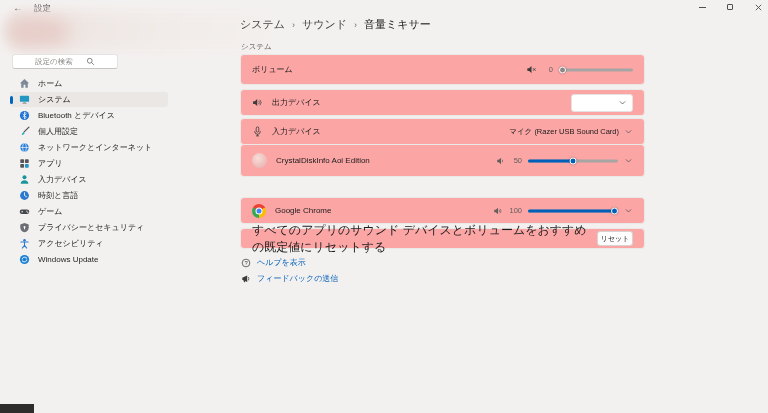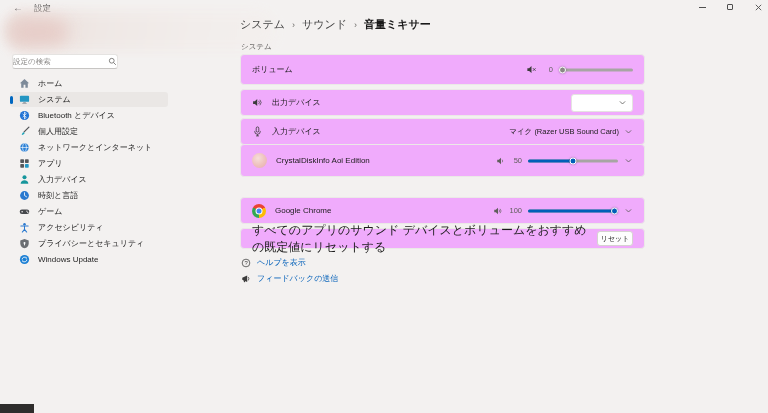--- a/index.html
+++ b/index.html
@@ -22,44 +22,44 @@
 
   
   .user-blob { position:absolute; left:4px; top:11px; width:272px; height:40px;
     border-radius:22px; filter:blur(6px); opacity:.95;
     background:linear-gradient(100deg,#e9dad5 0%,#efe8e5 35%,#f2edeb 70%,#f3f0ee 100%); }
   .user-blob-core { position:absolute; left:10px; top:19px; width:58px; height:26px;
     border-radius:14px; filter:blur(8px); background:#e6c9c4; opacity:.8; }
 
   .search-box { position:absolute; left:12px; top:54px; width:106px; height:15px;
     background:#ffffff; border:1px solid #e5e3e1; border-bottom:1px solid #c7c5c3;
-    border-radius:3px; display:flex; align-items:center; padding:0 0; }
+    border-radius:3px; display:flex; align-items:center; padding:0 22px; }
   .search-box input { flex:1; min-width:0; border:none; outline:none; font-size:7.5px;
     color:#3d3d3d; background:transparent; font-family:inherit; }
   .search-box input::placeholder { color:#8a8886; }
   .search-icn { flex:none; width:9px; height:9px; }
 
   .side-nav { position:absolute; left:10px; top:76px; width:158px; }
   .nav-item { position:relative; height:15px; margin-bottom:1px; display:flex;
     align-items:center; gap:8px; padding:0 9px; border-radius:3px; font-size:8px; color:#232323; }
   .nav-item.selected { background:#eae7e5; }
   .nav-item.selected::before { content:""; position:absolute; left:0; top:3.5px;
     width:2.5px; height:8px; border-radius:2px; background:#0067c0; }
   .nav-icn { flex:none; width:11px; height:11px; display:block; }
 
   
   .breadcrumb { position:absolute; left:240px; top:17px; display:flex;
     align-items:center; gap:7px; font-size:11px; color:#3f3f3f; }
-  .crumb-last { font-weight:bold; color:#191919;text-align:center; }
+  .crumb-last { font-weight:normal; color:#191919;text-align:center; }
   .crumb-sep { font-size:9px; color:#6b6966; }
 
   .section-label { position:absolute; left:241px; font-size:7.5px; color:#5c5a58; }
   .lbl-system { top:42px; } .lbl-apps { top:148px; }
 
-  .card { position:absolute; left:240px; width:405px; background:#f0abfc;
+  .card { position:absolute; left:240px; width:405px; background:#fca5a5;
     border:1px solid #ebe9e7; border-radius:4px; display:flex; align-items:center;
     padding:0 11px; }
   .card-volume { top:54px; height:31px; }
   .card-output { top:89px; height:27px; }
   .card-input  { top:118px; height:27px; }
   .card-app1   { top:144px; height:33px; }
   .card-app2   { top:197px; height:27px; }
   .card-reset  { top:228px; height:21px; }
 
   .row-label { font-size:8px; color:#1b1b1b; }
@@ -207,32 +207,32 @@
       <svg class="nav-icn" viewBox="0 0 12 12">
           <rect x="0.8" y="3.8" width="10.4" height="5" rx="2.4" fill="#46484c"></rect>
           <circle cx="3.4" cy="6.3" r="0.8" fill="#fff"></circle>
           <circle cx="8.6" cy="5.6" r="0.6" fill="#fff"></circle>
           <circle cx="9.6" cy="7" r="0.6" fill="#fff"></circle>
         </svg>
       <span>ゲーム</span>
     </div>
     <div class="nav-item">
       <svg class="nav-icn" viewBox="0 0 12 12">
-          <circle cx="6" cy="2.4" r="1.4" fill="#2a79cf"></circle>
-          <path d="M2 4.4 H10 M6 4.4 V8 M6 8 L3.6 11 M6 8 L8.4 11" stroke="#2a79cf" stroke-width="1.1" fill="none" stroke-linecap="round"></path>
-        </svg>
-      <span>アクセシビリティ</span>
-    </div>
-    <div class="nav-item">
-      <svg class="nav-icn" viewBox="0 0 12 12">
           <path d="M6 1 L10.6 2.6 V6 C10.6 8.8 8.6 10.6 6 11.2 C3.4 10.6 1.4 8.8 1.4 6 V2.6 Z" fill="#6b6e72"></path>
           <circle cx="6" cy="5.4" r="1.1" fill="#fff"></circle>
           <rect x="5.5" y="5.8" width="1" height="2.2" fill="#fff"></rect>
         </svg>
       <span>プライバシーとセキュリティ</span>
+    </div>
+    <div class="nav-item">
+      <svg class="nav-icn" viewBox="0 0 12 12">
+          <circle cx="6" cy="2.4" r="1.4" fill="#2a79cf"></circle>
+          <path d="M2 4.4 H10 M6 4.4 V8 M6 8 L3.6 11 M6 8 L8.4 11" stroke="#2a79cf" stroke-width="1.1" fill="none" stroke-linecap="round"></path>
+        </svg>
+      <span>アクセシビリティ</span>
     </div>
     <div class="nav-item">
       <svg class="nav-icn" viewBox="0 0 12 12">
           <circle cx="6" cy="6" r="5" fill="#1b7fd4"></circle>
           <path d="M3.4 6 A2.6 2.6 0 0 1 8.2 4.6" fill="none" stroke="#fff" stroke-width="0.9"></path>
           <path d="M8.6 6 A2.6 2.6 0 0 1 3.8 7.4" fill="none" stroke="#fff" stroke-width="0.9"></path>
           <path d="M8.2 3.2 L8.4 4.8 L6.9 4.5 Z" fill="#fff"></path>
           <path d="M3.8 8.8 L3.6 7.2 L5.1 7.5 Z" fill="#fff"></path>
         </svg>
       <span>Windows Update</span>

